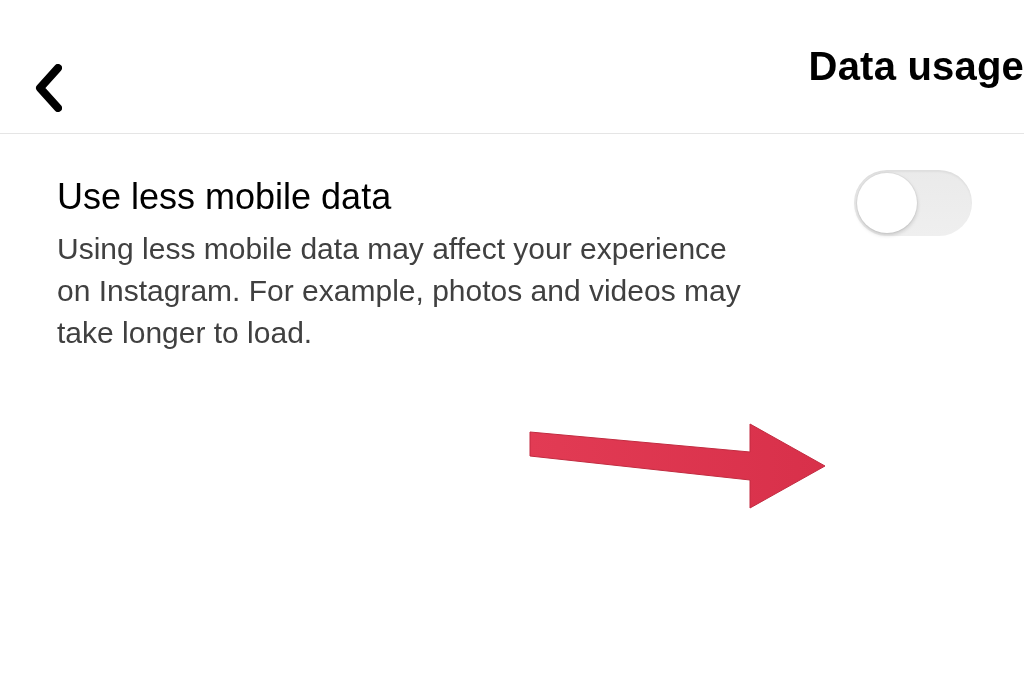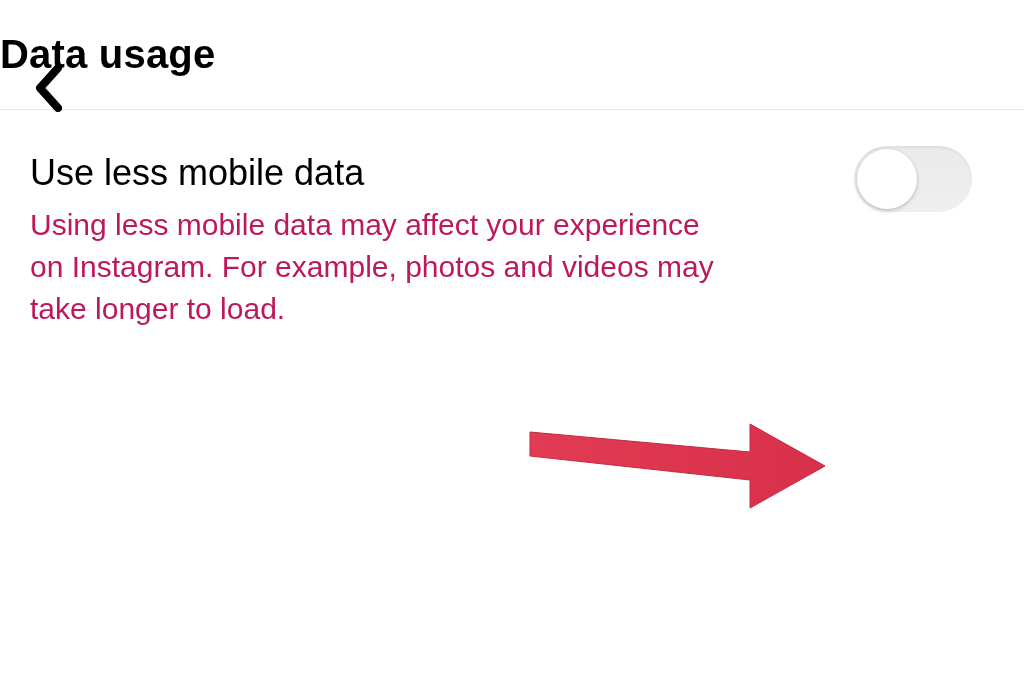--- a/index.html
+++ b/index.html
@@ -1,60 +1,60 @@
 <!DOCTYPE html>
 <html><head>
 <meta charset="utf-8">
 <style>
   * { box-sizing: border-box; margin: 0; padding: 0; }
   html, body { width: 1024px; height: 675px; background: #ffffff; font-family: -apple-system, "Helvetica Neue", Arial, sans-serif; color: #000; }
   .header {
     position: relative;
-    height: 110px;
+    height: 134px;
     border-bottom: 1px solid #e5e5e5;
     display: flex;
     align-items: center;
-    justify-content: flex-start;
+    justify-content: flex-end;
   }
   .back {
     position: absolute;
     left: 24px;
     top: 58px;
     width: 48px;
     height: 60px;
     display: flex;
     align-items: center;
     justify-content: center;
     cursor: pointer;
   }
   .back svg { display: block; }
   .title {
     font-size: 40px;
     font-weight: 700;
     letter-spacing: 0.2px;
   }
   .content {
-    padding: 24px 46px 0 30px;
+    padding: 24px 46px 0 57px;
   }
   .setting {
     position: relative;
     padding-right: 200px;
     margin-top: 18px;
     margin-bottom: 44px;
   }
   .setting-title {
     font-size: 36px;
     font-weight: 400;
     color: #000;
     margin-bottom: 10px;
   }
   .setting-desc {
     font-size: 30px;
     line-height: 1.4;
-    color: #be185d;
+    color: #404040;
     max-width: 700px;
   }
   .toggle {
     position: absolute;
     right: 6px;
     top: -6px;
     width: 118px;
     height: 66px;
     border-radius: 66px;
     background: linear-gradient(#eaeaea, #efefef);

